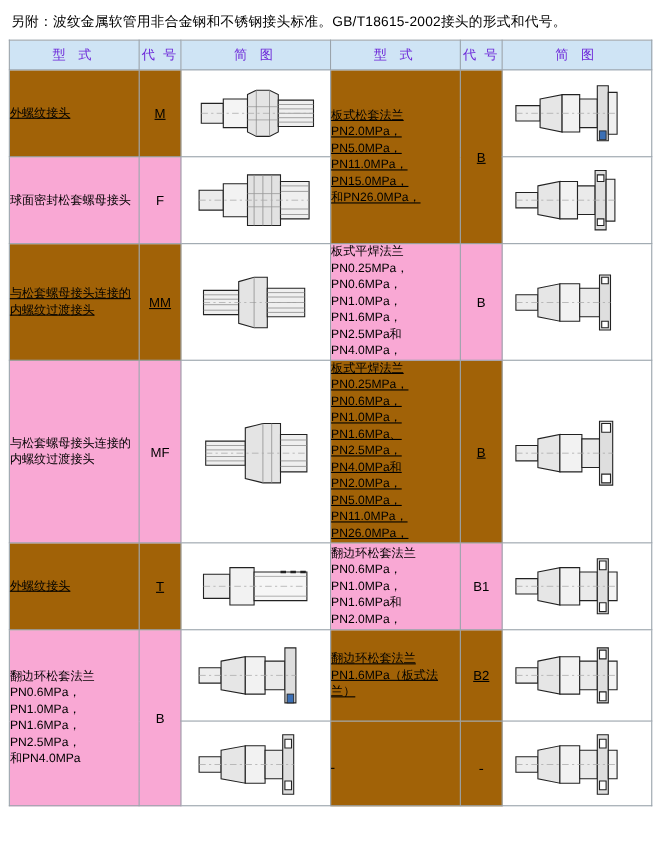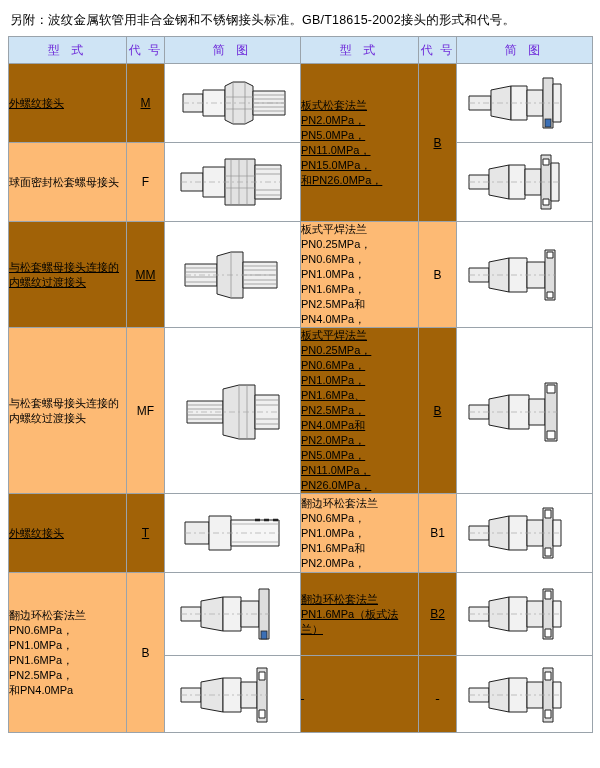--- a/index.html
+++ b/index.html
@@ -49,21 +49,21 @@
   }
   .codecell{
     text-align:center;
     font-size:12px;
   }
   .figcell{
     text-align:center;
     background:#ffffff;
     padding:2px 0;
   }
-  .yellow{background:#fdba74;}
+  .yellow{background:#f9a8d4;}
   .white{background:#a16207;text-decoration:underline;}
 
   .fig{display:block;margin:0 auto;}
 
   
   col.c1{width:118px}
   col.c2{width:38px}
   col.c3{width:136px}
   col.c4{width:118px}
   col.c5{width:38px}

